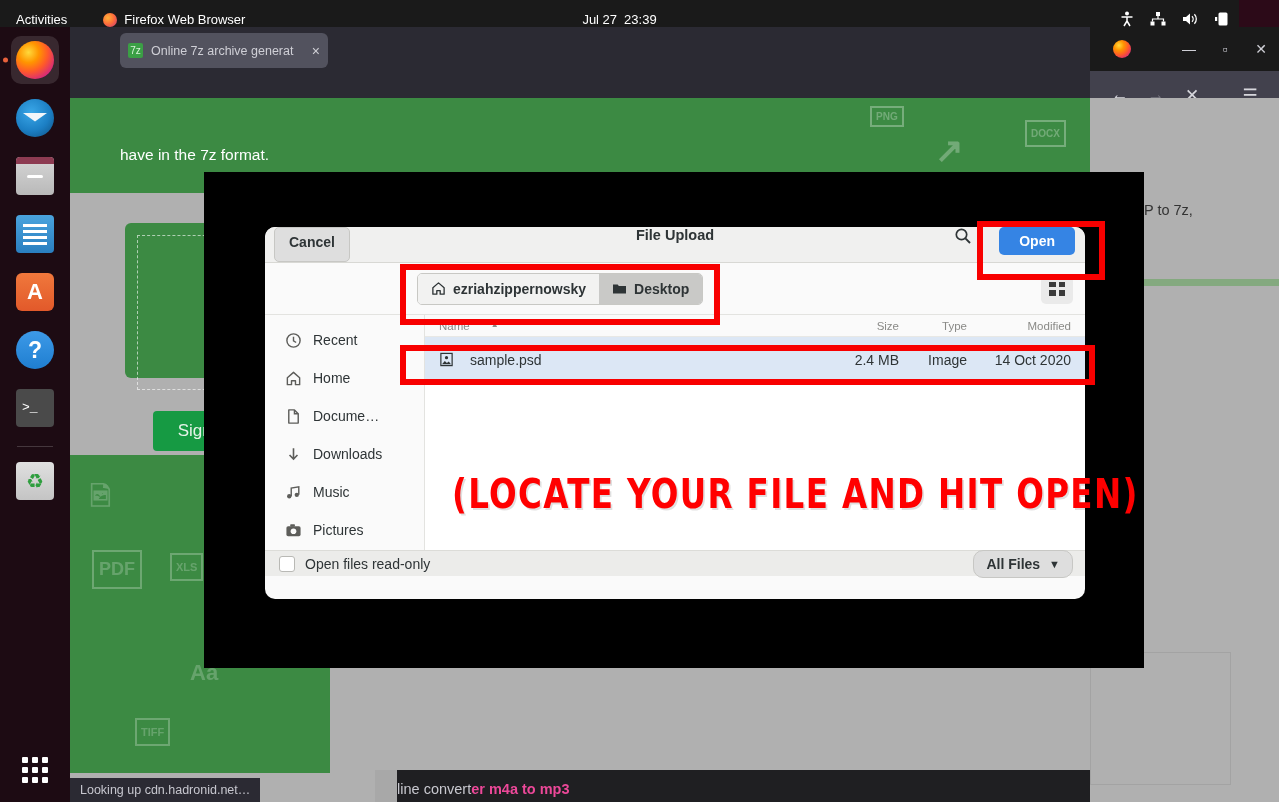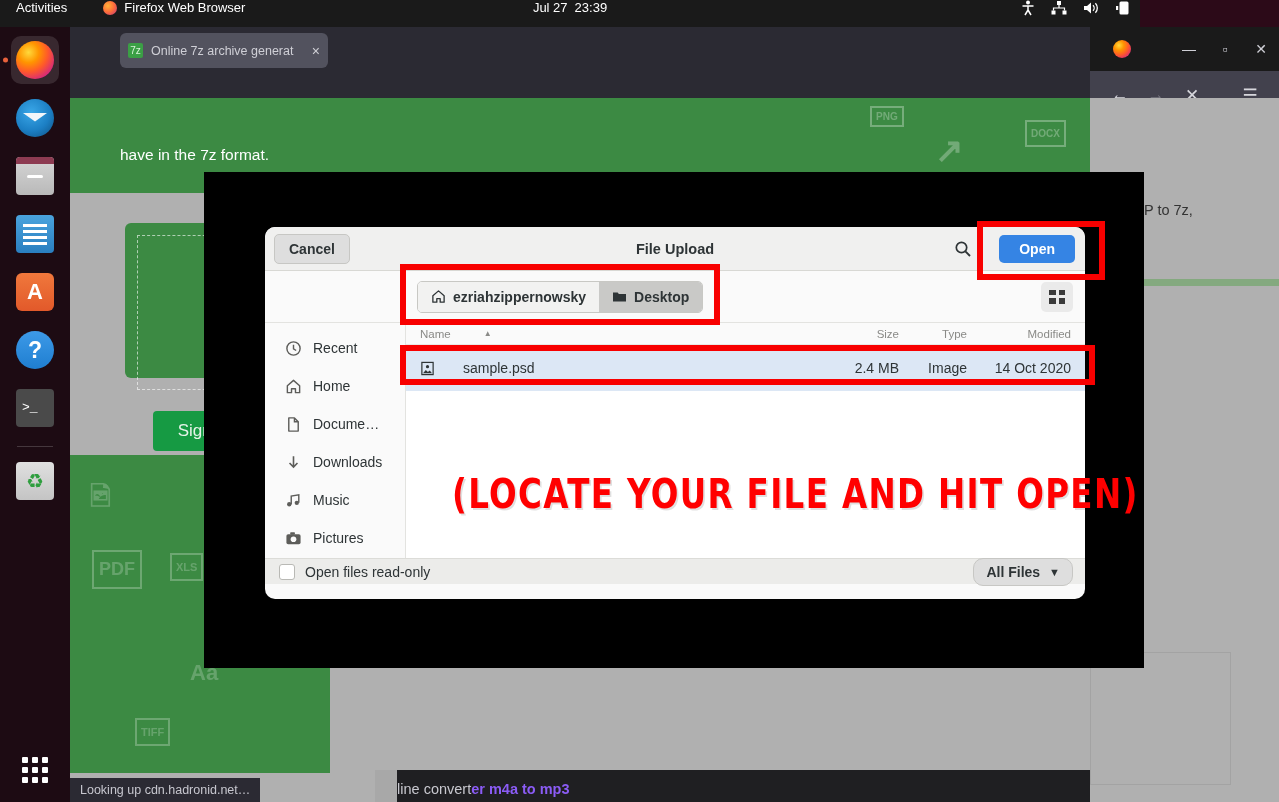--- a/index.html
+++ b/index.html
@@ -6,23 +6,23 @@
   html, body {
     width: 1279px; height: 802px;
     overflow: hidden;
     background: #2c0a18;
     font-family: "Liberation Sans", sans-serif;
   }
   #screen { position: relative; width: 1279px; height: 802px; overflow: hidden; }
 
   
   .topbar {
-    position: absolute; top: 0; left: 0; width: 1140px; height: 27px;
+    position: absolute; top: 0; left: 0; width: 1239px; height: 27px;
     background: #1a1a1a; color: #ffffff;
-    display: flex; align-items: flex-start;
+    display: flex; align-items: flex-end;
     font-size: 13px; z-index: 60;
   }
   .topbar .activities { margin-left: 16px; cursor: pointer; }
   .topbar .appname { display:flex; align-items:center; gap:7px; margin-left: 36px; }
   .topbar .clock {
     position: absolute; left: 50%; transform: translateX(-50%);
     display: flex; gap: 7px;
   }
   .topbar .tray {
     position: absolute; right: 10px; display: flex; align-items: center; gap: 16px;
@@ -135,42 +135,42 @@
     border:1px solid #a3a3a3; }
   .rc-line { position:absolute; top:104px; left:1020px; width:189px; font-size:14.5px; color:#333; white-space:nowrap; }
   .progress-track { position:absolute; left:1020px; top:181px; width:189px; height:7px; background:#84a97f; }
   .progress-fill { position:absolute; left:0; top:0; width:35px; height:7px; background:#4f8c4f; }
 
   
   .acpanel { position:absolute; left:305px; top:672px; width:715px; height:103px;
     background:#1f1f22; z-index:14; }
   .acrow { height:38px; display:flex; align-items:center; padding-left:14px;
     color:#c8c8cf; font-size:14.5px; cursor:pointer; white-space:nowrap; }
-  .acrow b { color:#8b5cf6; }
+  .acrow b { color:#ec4899; }
   .acgutter { position:absolute; left:0; top:0; width:22px; height:103px; background:#a8a8a8; }
 
   
   .statusbar { position:absolute; left:0; bottom:0; height:24px;
     background:#2b2a33; color:#c7c7cf; font-size:12.5px;
     display:flex; align-items:center; padding:0 10px; z-index:15; }
 
   
   .blackbox { position:absolute; left:204px; top:172px; width:940px; height:496px;
     background:#000; z-index:30; }
 
   
   .gtkdlg {
     position:absolute; left:265px; top:227px; width:820px; height:372px;
     background:#fafafa; border-radius:10px; z-index:32;
     box-shadow:0 8px 28px rgba(0,0,0,0.6); overflow:hidden;
     color:#2e3436;
   }
   .dlg-head {
-    height:44px; background:#f0f0ef; border-bottom:1px solid #d8d8d4;
-    display:flex; align-items:center; position:relative;
+    height:36px; background:#f0f0ef; border-bottom:1px solid #d8d8d4;
+    display:flex; position:relative;
   }
   .dlg-cancel { margin-left:9px; padding:6px 14px; background:#dedede;
     border:1px solid #c7c7c4; border-radius:5px; font-size:14px; font-weight:bold; cursor:pointer; }
   .dlg-title { position:absolute; left:50%; transform:translateX(-50%);
     font-size:14.5px; font-weight:bold; }
   .dlg-search { position:absolute; right:113px; width:18px; height:18px; cursor:pointer; }
   .dlg-open { position:absolute; right:10px; padding:6px 20px; background:#3584e4;
     color:#fff; border-radius:5px; font-size:14px; font-weight:bold; cursor:pointer; }
 
   .dlg-path { height:52px; background:#fafafa; display:flex; align-items:center;
@@ -179,30 +179,30 @@
     border:1px solid #c8c8c4; }
   .crumb { display:flex; align-items:center; gap:7px; padding:7px 13px;
     background:#f2f2f1; font-size:14px; font-weight:bold; cursor:pointer; }
   .crumb.on { background:#c9c9c7; }
   .viewtoggle { position:absolute; right:12px; width:32px; height:30px; background:#eaeaea;
     border-radius:5px; display:grid; grid-template-columns:1fr 1fr; gap:3px;
     padding:8px; cursor:pointer; }
   .viewtoggle i { background:#3a3a3a; display:block; }
 
   .dlg-body { display:flex; height:235px; }
-  .places { width:141px; background:#fafafa; border-right:1px solid #e3e3e0; padding-top:6px; }
+  .places { width:160px; background:#fafafa; border-right:1px solid #e3e3e0; padding-top:6px; }
   .place { display:flex; align-items:center; gap:11px; height:38px; padding-left:20px;
     font-size:14px; color:#2e3436; cursor:pointer; }
   .place svg { flex:none; }
   .filelist { flex:1; background:#ffffff; }
   .fl-head { display:flex; height:22px; align-items:center; background:#fafafa;
     border-bottom:1px solid #e8e8e5; font-size:11.5px; color:#8a8a87; }
   .fl-row { display:flex; height:46px; align-items:center; font-size:14px; cursor:pointer; }
   .fl-row.sel { background:#dce7f5; }
-  .c-name { flex:1; padding-left:14px; display:flex; align-items:center; gap:28px; }
+  .c-name { flex:1; padding-left:14px; display:flex; gap:16px; }
   .c-size { width:72px; text-align:right; }
   .c-type { width:68px; text-align:right; }
   .c-mod  { width:118px; text-align:right; padding-right:14px; }
   .sortarrow { font-size:8px; color:#8a8a87; margin-left:5px; }
 
   .dlg-foot { height:26px; background:#ececea; border-top:1px solid #dcdcd8;
     display:flex; align-items:center; padding:0 14px; position:relative; }
   .chk { width:16px; height:16px; border:1px solid #b9b9b5; border-radius:3px;
     background:#fff; margin-right:10px; cursor:pointer; }
   .footlbl { font-size:14px; }

